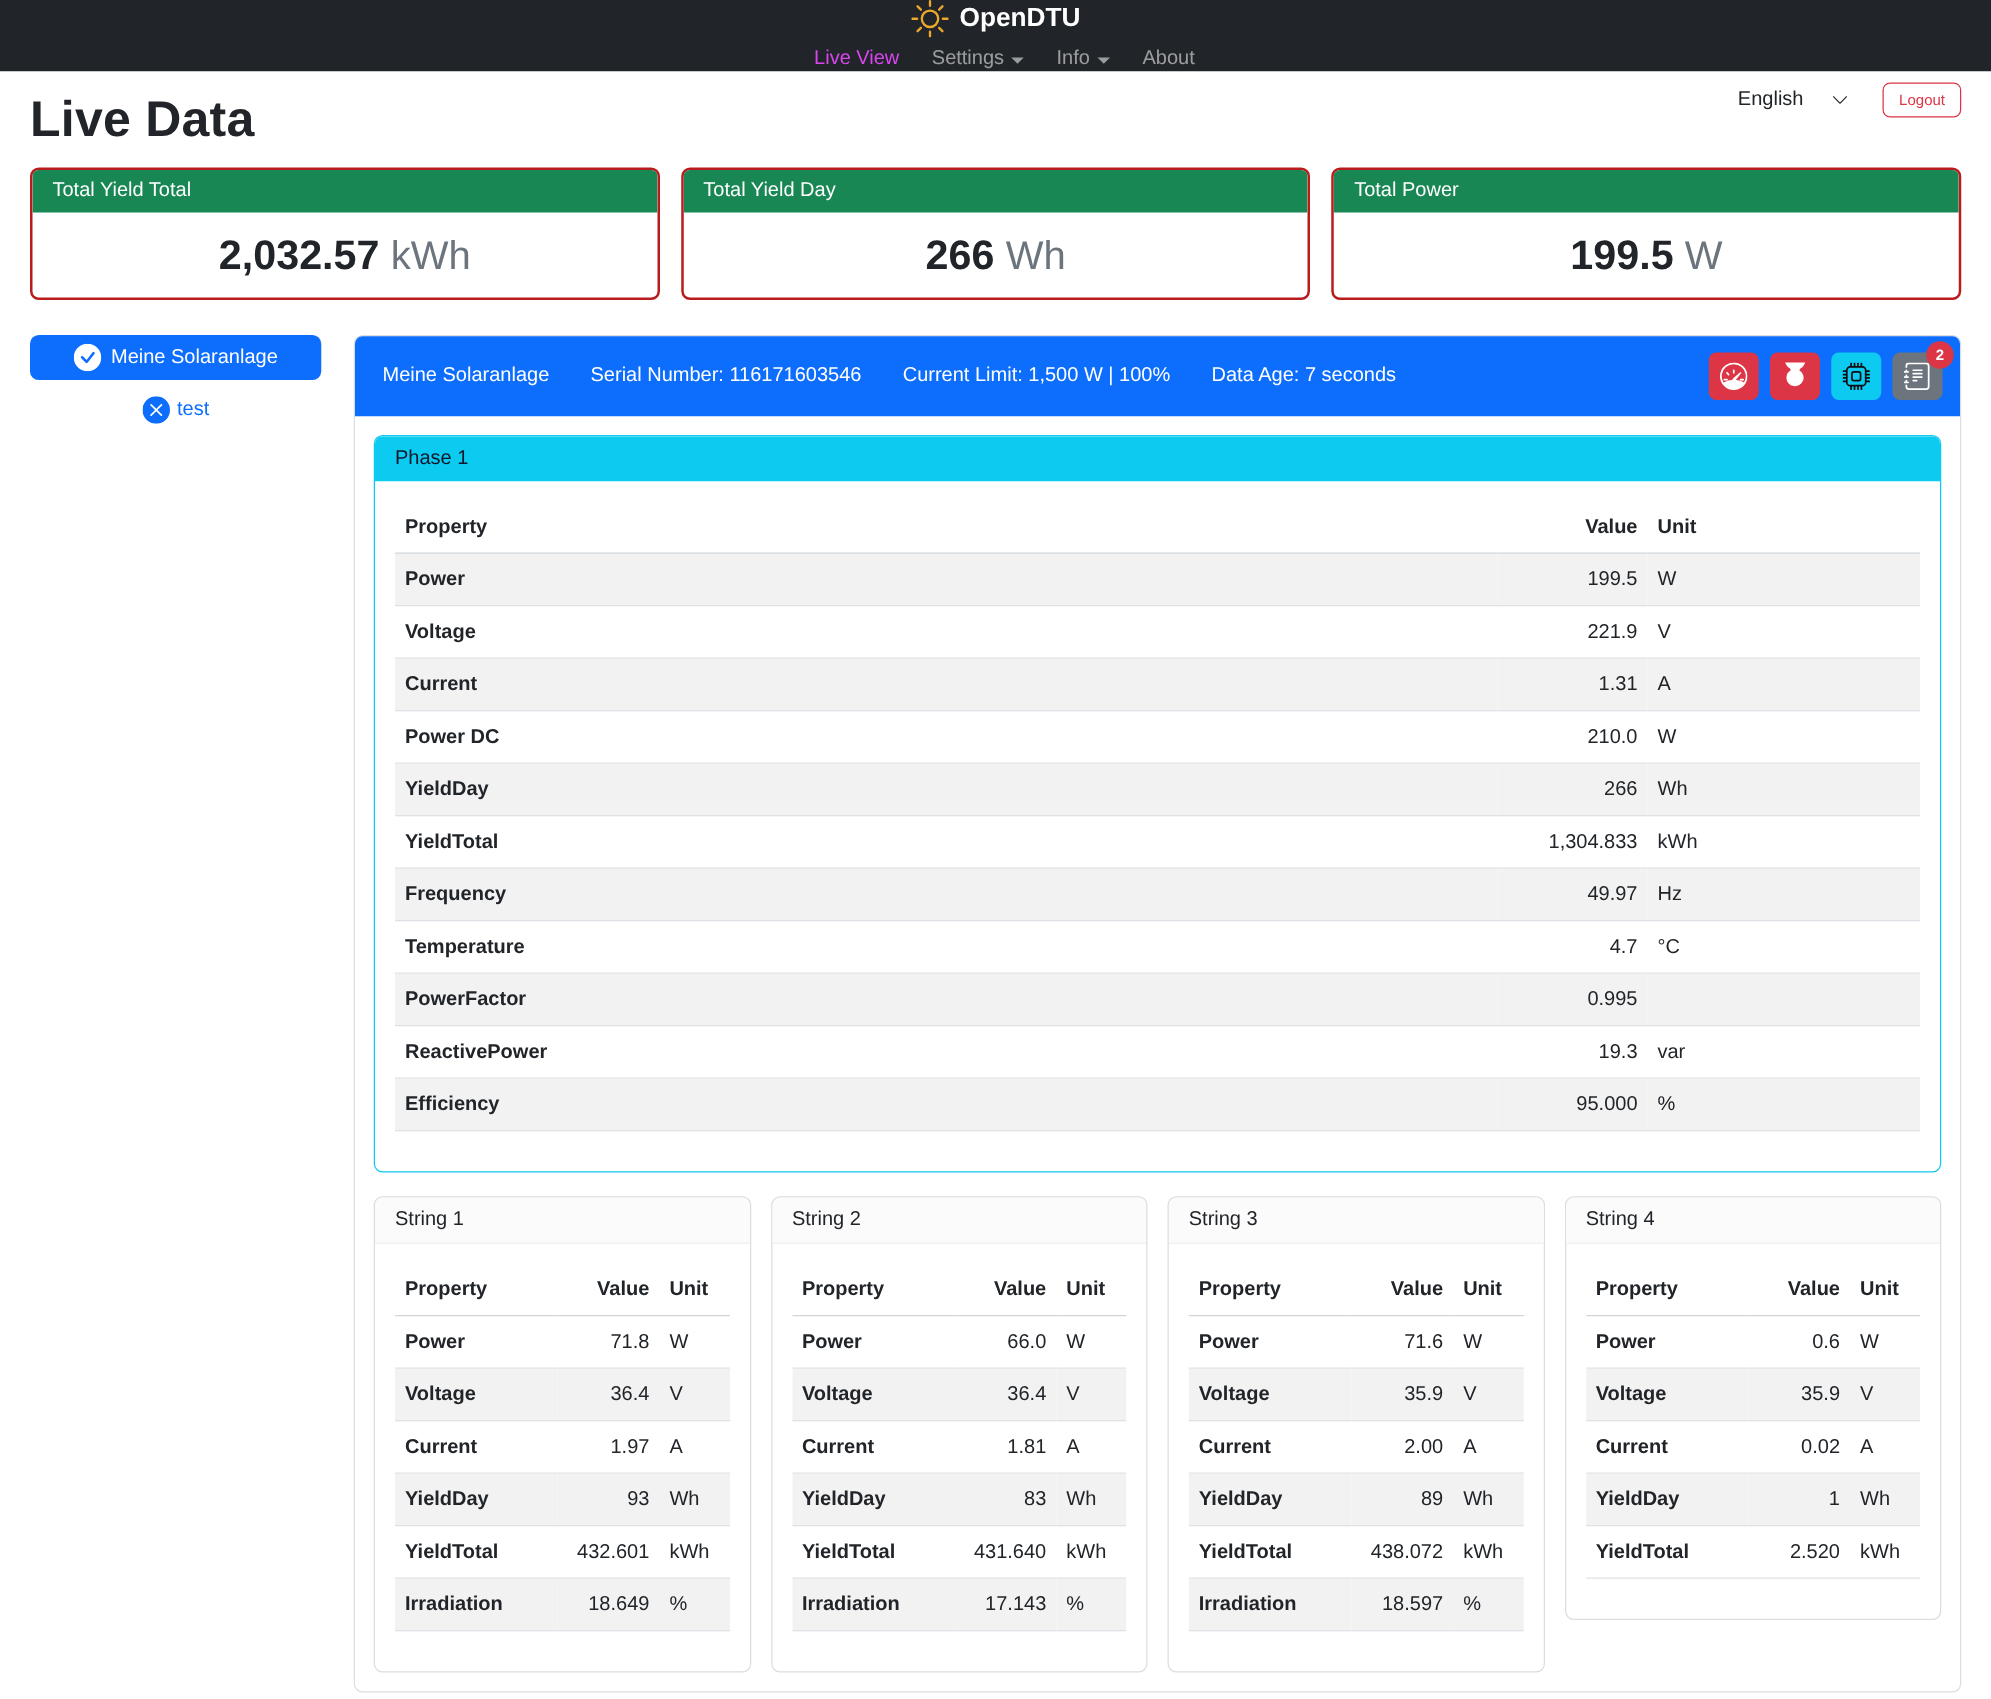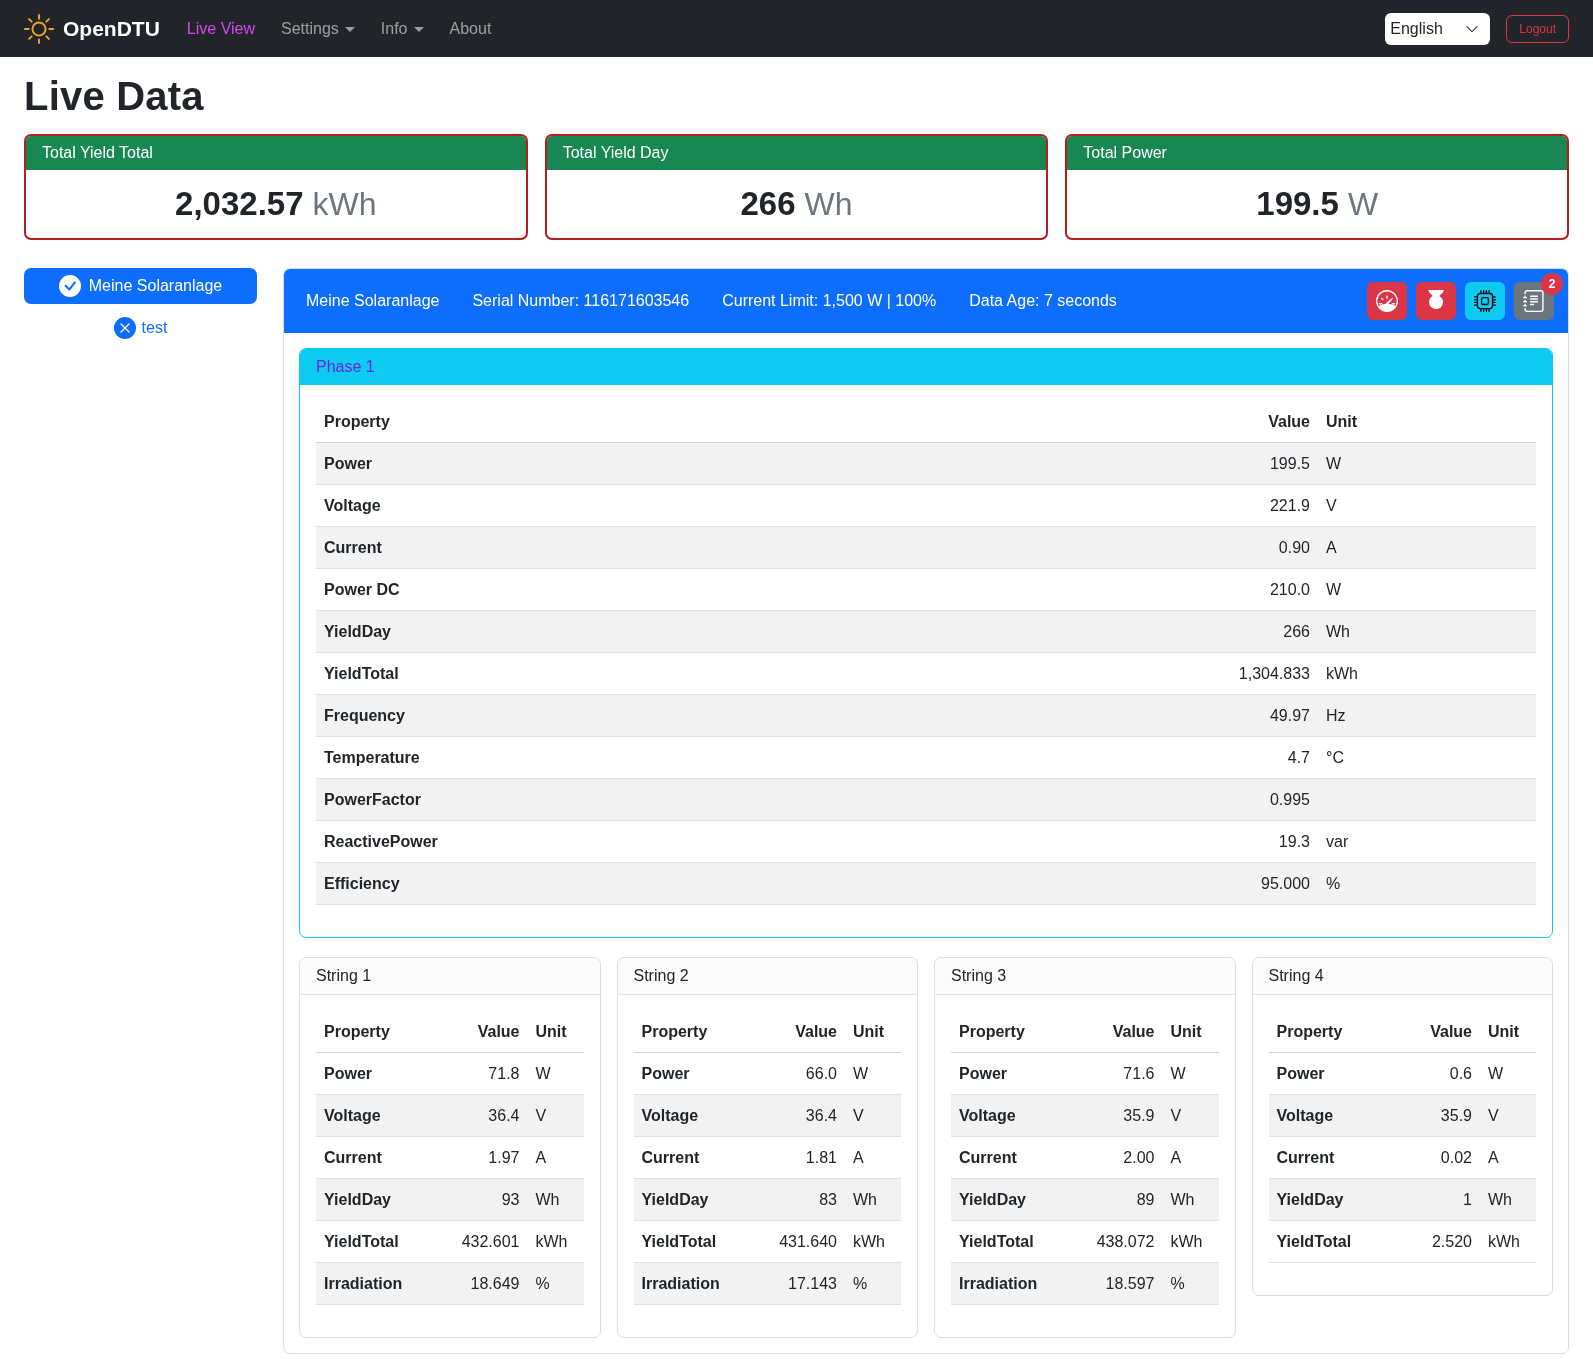--- a/index.html
+++ b/index.html
@@ -7,21 +7,21 @@
   body {
     width:1593px; height:1359px;
     font-family:"Liberation Sans", sans-serif;
     font-size:16px; color:#212529; overflow:hidden;
   }
   svg { display:block; }
 
   
   .navbar {
     height:57px; background:#212529; display:flex; align-items:center;
-    padding:0 24px; color:#fff;
+    padding:0 24px; color:#fff;flex-direction:column;
   }
   .brand { display:flex; align-items:center; gap:9px; cursor:pointer; }
   .brand-text { font-size:21px; font-weight:700; color:#fff; }
   .nav-links { display:flex; align-items:center; margin-left:14px; }
   .nav-link {
     padding:8px 13px; color:rgba(255,255,255,0.55); cursor:pointer;
     display:flex; align-items:center; gap:6px; text-decoration:none;
   }
   .nav-link.active { color:#d946ef; }
   .caret {
@@ -85,21 +85,21 @@
   .badge-count {
     position:absolute; top:-9px; right:-9px; background:#dc3545; color:#fff;
     min-width:22px; height:22px; border-radius:11px; font-size:12px; font-weight:700;
     display:flex; align-items:center; justify-content:center; padding:0 4px;
   }
 
   .inv-body { padding:15px; }
 
   
   .phase-panel { border:1px solid #0dcaf0; border-radius:7px; overflow:hidden; }
-  .phase-header { background:#0dcaf0; color:#6d28d9; padding:9px 16px; font-size:16px; }
+  .phase-header { background:#0dcaf0; color:#0f172a; padding:9px 16px; font-size:16px; }
   .phase-body { padding:16px; }
 
   table.data-table { width:100%; border-collapse:collapse; margin-bottom:16px; }
   table.data-table th, table.data-table td { padding:8px; line-height:25px; vertical-align:top; }
   table.data-table thead th { text-align:left; font-weight:700; border-bottom:1px solid #d0d5d9; }
   table.data-table tbody tr { border-bottom:1px solid #dee2e6; }
   table.data-table td.prop { font-weight:700; }
   table.data-table th.val, table.data-table td.val { text-align:right; }
   table.data-table th.unit, table.data-table td.unit { text-align:left; }
 
@@ -267,21 +267,21 @@
                     <td class="val">199.5</td>
                     <td class="unit">W</td>
                   </tr>
                   <tr>
                     <td class="prop">Voltage</td>
                     <td class="val">221.9</td>
                     <td class="unit">V</td>
                   </tr>
                   <tr>
                     <td class="prop">Current</td>
-                    <td class="val">0.90</td>
+                    <td class="val">1.31</td>
                     <td class="unit">A</td>
                   </tr>
                   <tr>
                     <td class="prop">Power DC</td>
                     <td class="val">210.0</td>
                     <td class="unit">W</td>
                   </tr>
                   <tr>
                     <td class="prop">YieldDay</td>
                     <td class="val">266</td>

